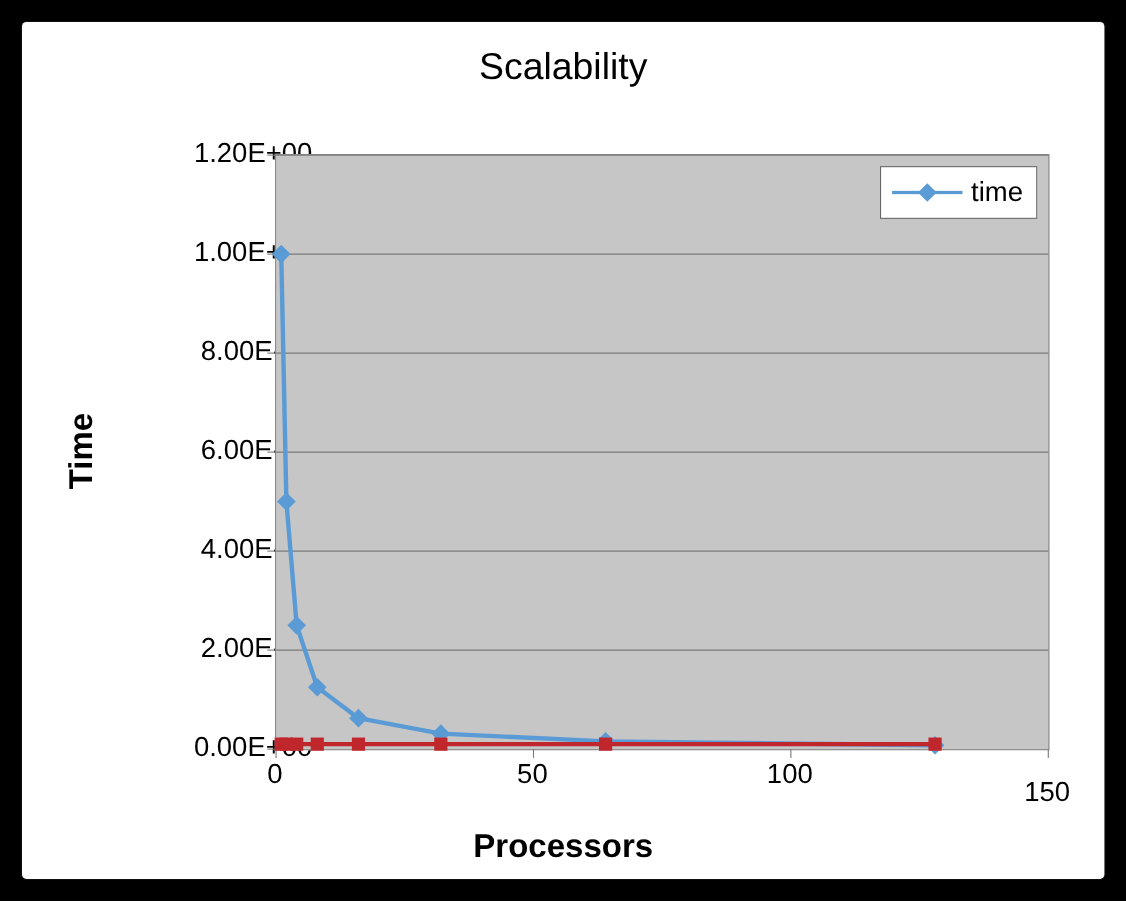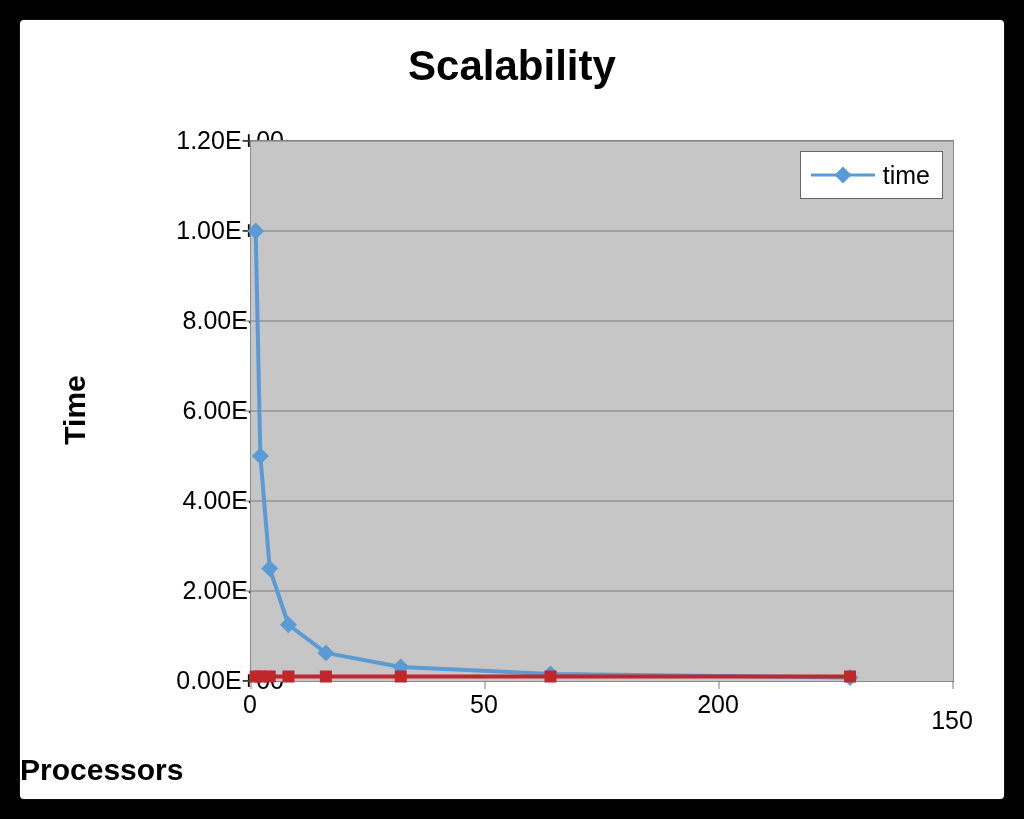--- a/index.html
+++ b/index.html
@@ -20,22 +20,22 @@
     background:#fff;
     border-radius:4px;
     box-shadow:0 0 0 1px #111;
   }
   .chart-title{
     position:absolute;
     top:22px;
     left:0;
     width:100%;
     text-align:center;
-    font-weight:bold;
-    font-size:42px;
+    font-weight:normal;
+    font-size:34px;
     color:#000;
   }
   .plot-area{
     position:absolute;
     left:230px;
     top:120px;
     width:702px;
     height:540px;
     background:#c6c6c6;
     border:1px solid #8b8b8b;
@@ -48,20 +48,21 @@
     transform-origin:center;
     font-size:30px;
     font-weight:bold;
     color:#000;
   }
   .xaxis-title{
     position:absolute;
     left:0;
     right:0;
     bottom:12px;
+    text-align:center;
     font-size:30px;
     font-weight:bold;
     color:#000;
   }
   .ytick-label{
     position:absolute;
     right:720px;
     width:200px;
     text-align:right;
     font-size:25px;
@@ -136,21 +137,21 @@
       <div class="ytick-label" style="top: 570px;">2.00E-01</div>
       <div class="ytick-label" style="top: 480px;">4.00E-01</div>
       <div class="ytick-label" style="top: 390px;">6.00E-01</div>
       <div class="ytick-label" style="top: 300px;">8.00E-01</div>
       <div class="ytick-label" style="top: 210px;">1.00E+00</div>
       <div class="ytick-label" style="top: 120px;">1.20E+00</div>
     </div>
   <div id="xtick-container">
       <div class="xtick-label" style="left: 230px;">0</div>
       <div class="xtick-label" style="left: 464px;">50</div>
-      <div class="xtick-label" style="left: 698px;">200</div>
+      <div class="xtick-label" style="left: 698px;">100</div>
       <div class="xtick-label" style="left: 932px; margin-top: 16px;">150</div>
     </div>
 
   <div class="plot-area">
     <svg class="series" id="grid-svg">
         <line x1="0" y1="450" x2="702" y2="450" stroke="#7a7a7a" stroke-width="1"></line>
         <line x1="0" y1="360" x2="702" y2="360" stroke="#7a7a7a" stroke-width="1"></line>
         <line x1="0" y1="270" x2="702" y2="270" stroke="#7a7a7a" stroke-width="1"></line>
         <line x1="0" y1="179.99999999999994" x2="702" y2="179.99999999999994" stroke="#7a7a7a" stroke-width="1"></line>
         <line x1="0" y1="90" x2="702" y2="90" stroke="#7a7a7a" stroke-width="1"></line>

